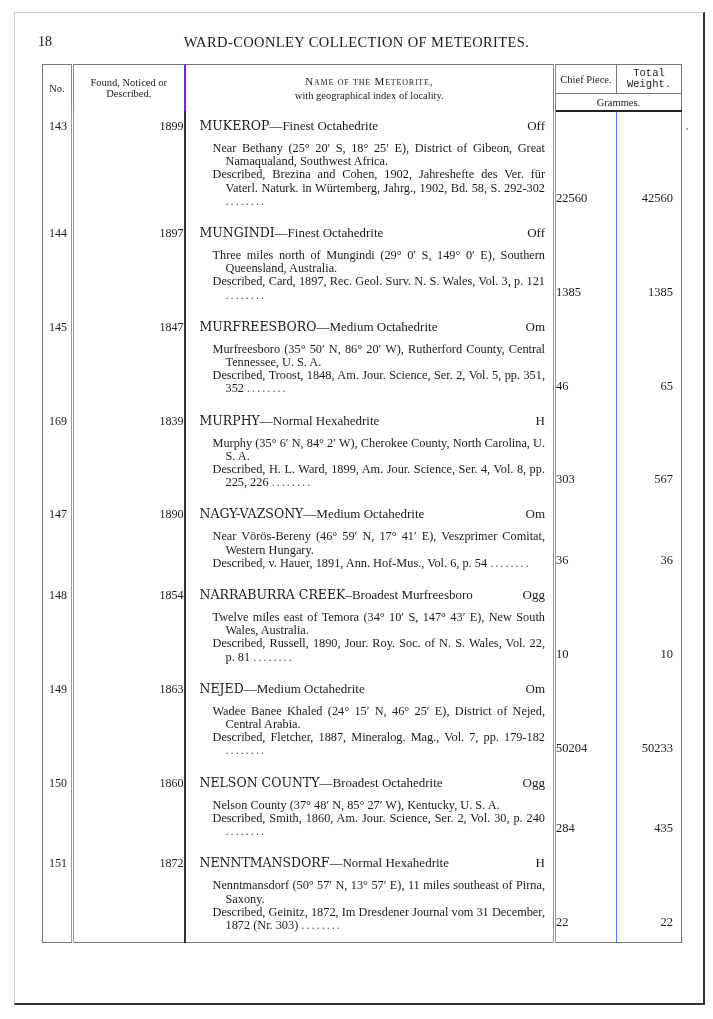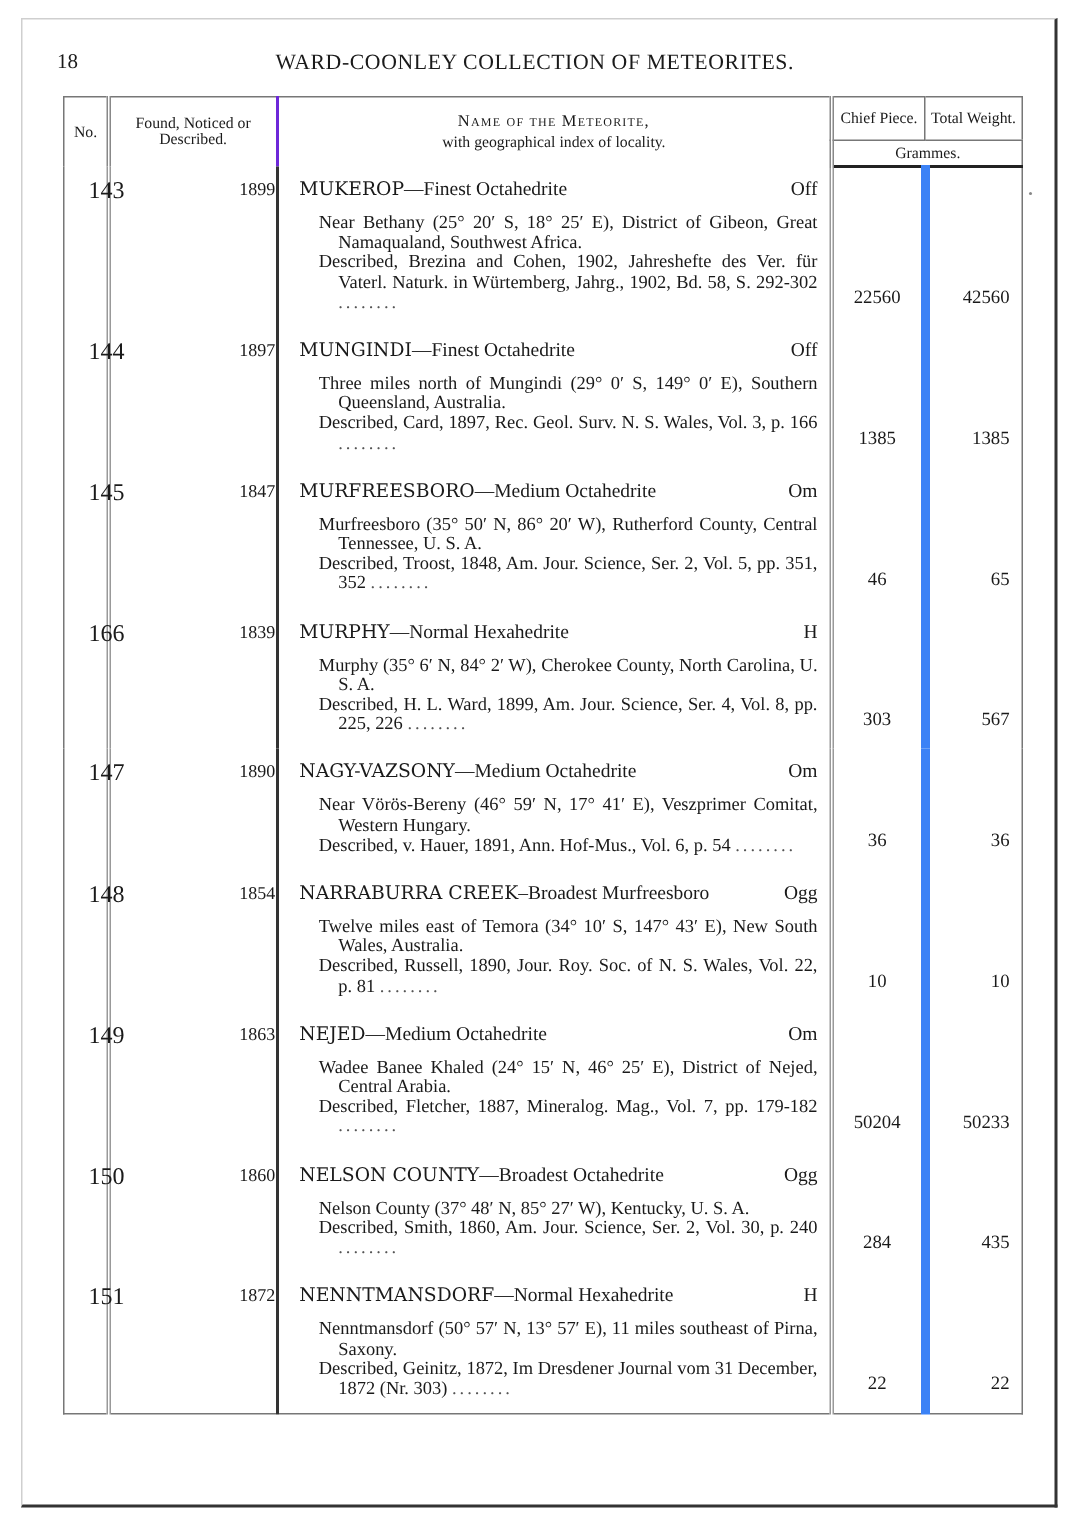--- a/index.html
+++ b/index.html
@@ -26,29 +26,29 @@
     table.catalog col.c-year { width: 112px; }
     table.catalog col.c-name { width: 370px; }
     table.catalog col.c-chief { width: 62px; }
     table.catalog col.c-total { width: 65px; }
     th { font-weight: normal; vertical-align: middle; }
     .hdr th { font-size: 10.5px; line-height: 11px; padding: 3px 2px; }
     .hdr th.h-no { border-right: 3px double #888; height: 40px; }
     .hdr th.h-year { border-right: 2px solid #6d28d9; }
     .hdr th.h-name { border-right: 3px double #888; }
     .hdr th.h-chief { border-right: 1px solid #777; border-bottom: 1px solid #777; height: 22px; }
-    .hdr th.h-total { border-bottom: 1px solid #777; }
+    .hdr th.h-total { border-bottom: 1px solid #777; font-family: Liberation Mono, monospace; }
     .name-hdr-1 { font-size: 11px; letter-spacing: 0.8px; font-variant: small-caps; }
     .name-hdr-2 { font-size: 10.5px; margin-top: 3px; }
     .units th { font-size: 10.5px; padding: 2px; border-bottom: 2px solid #222; }
     td { vertical-align: top; font-size: 12.5px; padding: 0; }
-    td.c-no { border-right: 3px double #999; padding: 8px 0 0 16px; font-size: 16px; }
+    td.c-no { border-right: 3px double #999; padding: 8px 0 0 6px; font-size: 12px; }
     td.c-year { border-right: 2px solid #333; text-align: right; padding-top: 8px; font-size: 12px; }
     td.c-name { border-right: 3px double #999; padding: 7px 8px 10px 14px; }
-    td.c-chief { border-right: 6px solid #3b82f6; text-align: center; vertical-align: bottom; padding-bottom: 12px; font-size: 12.5px; }
+    td.c-chief { border-right: 1px solid #3b82f6; vertical-align: bottom; padding-bottom: 12px; font-size: 12.5px; }
     td.c-total { text-align: right; vertical-align: bottom; padding: 16px 8px 12px 0; font-size: 12.5px; }
     .title-line { display: flex; justify-content: space-between; align-items: baseline; white-space: nowrap; font-size: 13px; }
     .m-name { font-weight: normal; font-family: "DejaVu Serif", serif; font-size: 12.5px; }
     .m-class { margin-left: 0; }
     .m-code { margin-left: 6px; }
     .desc { margin-top: 8px; font-size: 12.3px; line-height: 13.2px; }
     .para { padding-left: 13px; text-indent: -13px; text-align: justify; margin-left: 13px; }
     .ref { display: flex; }
     .page-dot { position: absolute; left: 686px; top: 128px; width: 2px; height: 2px; background: #888; border-radius: 1px; }
   </style>
@@ -108,21 +108,21 @@
     <td class="c-no">144</td>
     <td class="c-year">1897</td>
     <td class="c-name">
       <div class="title-line">
         <span><span class="m-name">MUNGINDI</span><span class="m-class">—Finest Octahedrite</span></span>
         <span class="m-code">Off</span>
       </div>
       <div class="desc">
         <div class="para">Three miles north of Mungindi (29° 0′ S, 149° 0′ E), Southern Queensland, Australia.</div>
         <div class="para ref" style="display: block;">
-          <span>Described, Card, 1897, Rec. Geol. Surv. N. S. Wales, Vol. 3, p. 166</span>
+          <span>Described, Card, 1897, Rec. Geol. Surv. N. S. Wales, Vol. 3, p. 121</span>
         <span style="color: rgb(85, 85, 85); letter-spacing: 2px;"> ........</span></div>
       </div>
     </td>
     <td class="c-chief">1385</td>
     <td class="c-total">1385</td>
   </tr>
 
   <tr>
     <td class="c-no">145</td>
     <td class="c-year">1847</td>
@@ -136,21 +136,21 @@
         <div class="para ref" style="display: block;">
           <span>Described, Troost, 1848, Am. Jour. Science, Ser. 2, Vol. 5, pp. 351, 352</span>
         <span style="color: rgb(85, 85, 85); letter-spacing: 2px;"> ........</span></div>
       </div>
     </td>
     <td class="c-chief">46</td>
     <td class="c-total">65</td>
   </tr>
 
   <tr>
-    <td class="c-no">166</td>
+    <td class="c-no">169</td>
     <td class="c-year">1839</td>
     <td class="c-name">
       <div class="title-line">
         <span><span class="m-name">MURPHY</span><span class="m-class">—Normal Hexahedrite</span></span>
         <span class="m-code">H</span>
       </div>
       <div class="desc">
         <div class="para">Murphy (35° 6′ N, 84° 2′ W), Cherokee County, North Carolina, U. S. A.</div>
         <div class="para ref" style="display: block;">
           <span>Described, H. L. Ward, 1899, Am. Jour. Science, Ser. 4, Vol. 8, pp. 225, 226</span>

